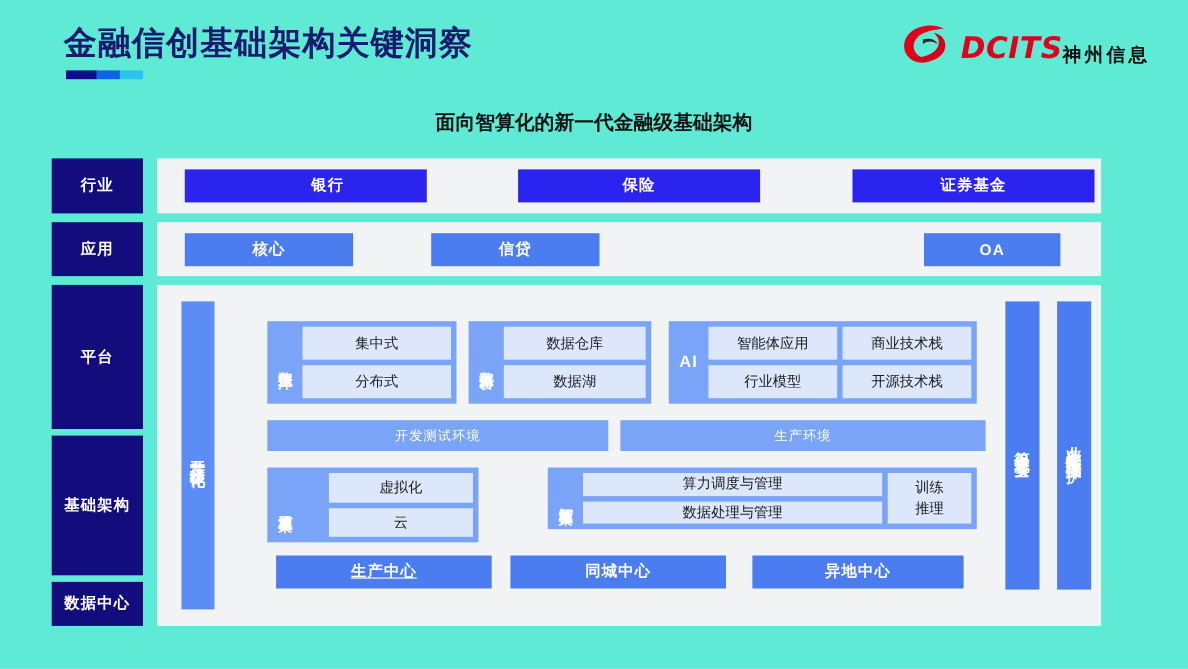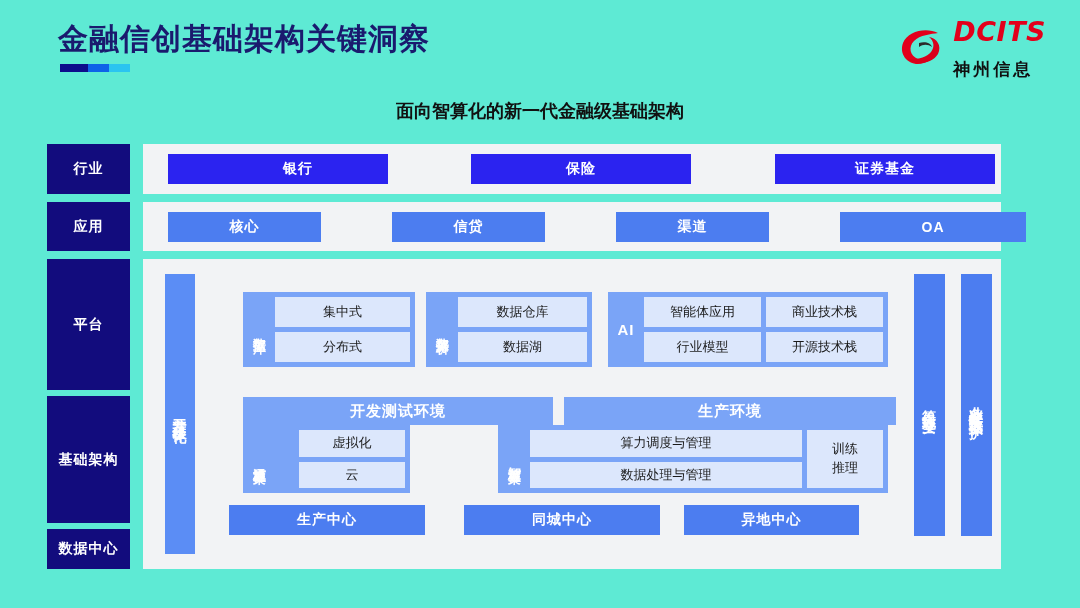--- a/index.html
+++ b/index.html
@@ -23,21 +23,21 @@
   
   .title{position:absolute;left:58px;top:19px;font-size:30px;font-weight:bold;color:#1A1A6E;letter-spacing:1px;}
   .title-underline{position:absolute;left:60px;top:64px;width:70px;height:8px;display:flex;}
   .title-underline i{display:block;height:100%;}
   .tu1{width:30px;background:#0D0D8C;}
   .tu2{width:22px;background:#0E63E8;}
   .tu3{width:22px;background:#2BC4F0;}
 
   .logo{position:absolute;right:34px;top:18px;display:flex;align-items:center;gap:9px;}
   .logo-mark{width:46px;height:46px;position:relative;}
-  .logo-text{display:flex;flex-direction:column;line-height:1;}
+  .logo-text{display:flex;flex-direction:row;line-height:1;align-items:flex-end;}
   .logo-en{font-size:27px;font-weight:bold;color:#E3001B;letter-spacing:.5px;font-family:"DejaVu Sans",sans-serif;font-style:italic;}
   .logo-cn{font-size:17px;font-weight:bold;color:#101010;letter-spacing:3px;margin-top:16px;}
 
   .subtitle{position:absolute;left:0;right:0;top:99px;text-align:center;font-size:18px;font-weight:bold;color:#111;}
 
   
   .lbl{position:absolute;left:47px;width:83px;background:#120C7D;color:#fff;
        display:flex;align-items:center;justify-content:center;font-weight:bold;font-size:14px;letter-spacing:1px;}
   #lbl-industry{top:144px;height:50px;}
   #lbl-application{top:202px;height:49px;}
@@ -57,21 +57,21 @@
 
   .ind{background:#2B23F0;height:30px;top:10px;}
   #ind-0{left:25px;width:220px;padding-left:40px;}
   #ind-1{left:328px;width:220px;}
   #ind-2{left:632px;width:220px;}
 
   .app{background:#4C7DF0;height:30px;top:10px;}
   #app-0{left:25px;width:153px;}
   #app-1{left:249px;width:153px;}
   #app-2{left:473px;width:153px;}
-  #app-3{left:697px;width:186px;}
+  #app-3{left:697px;width:124px;}
 
   
   #devops{position:absolute;left:22px;top:15px;width:30px;height:280px;background:#5B8DF5;
           color:#fff;font-weight:bold;font-size:14px;letter-spacing:2px;
           display:flex;align-items:center;justify-content:center;writing-mode:vertical-rl;text-orientation:upright;}
 
   
   .group{position:absolute;background:#7AA4F7;display:flex;align-items:stretch;box-sizing:border-box;padding:5px;gap:5px;}
   .group-title{writing-mode:vertical-rl;text-orientation:upright;color:#fff;font-weight:bold;font-size:13px;
                display:flex;align-items:center;justify-content:center;min-width:22px;letter-spacing:1px;}
@@ -79,36 +79,36 @@
   .group-cells{display:flex;flex-direction:column;gap:5px;flex:1;border-radius:24px;}
   .group-row{display:flex;gap:5px;flex:1;}
   .cell{background:#DCE7FC;color:#1A1A1A;font-size:13px;font-weight:normal;
         display:flex;align-items:center;justify-content:center;flex:1;}
 
   #grp-db{left:100px;top:33px;width:172px;height:75px;}
   #grp-da{left:283px;top:33px;width:166px;height:75px;}
   #grp-ai{left:465px;top:33px;width:280px;height:75px;}
 
   
-  .envbar{position:absolute;background:#7AA4F7;color:#fff;font-weight:bold;font-size:15px;
-          display:flex;align-items:center;justify-content:center;height:28px;letter-spacing:1px;margin-top:15px;}
+  .envbar{position:absolute;background:#7AA4F7;color:#fff;font-weight:normal;font-size:12px;
+          display:flex;align-items:center;justify-content:center;height:28px;letter-spacing:1px;}
   #env-0{left:100px;top:123px;width:310px;}
   #env-1{left:421px;top:123px;width:332px;}
 
-  #grp-gen{left:100px;top:166px;width:167px;height:68px;gap:29px;}
-  #grp-ai-comp{left:355px;top:166px;width:390px;height:68px;}
+  #grp-gen{left:100px;top:166px;width:192px;height:68px;gap:29px;}
+  #grp-ai-comp{left:355px;top:166px;width:390px;height:56px;}
   .side-cell{background:#DCE7FC;color:#1A1A1A;font-size:13px;width:76px;
              display:flex;flex-direction:column;align-items:center;justify-content:center;line-height:1.45;}
 
   
   .dc{position:absolute;background:#4C7DF0;color:#fff;font-weight:bold;font-size:14px;
       display:flex;align-items:center;justify-content:center;height:30px;letter-spacing:1px;top:246px;}
-  #dc-0{left:86px;width:196px;}
+  #dc-0{left:108px;width:196px;text-decoration:underline;}
   #dc-1{left:321px;width:196px;}
-  #dc-2{left:541px;width:175px;}
+  #dc-2{left:541px;width:192px;}
 
   
   .vbar{position:absolute;background:#4C7DF0;color:#fff;font-weight:bold;font-size:14px;
         writing-mode:vertical-rl;text-orientation:upright;letter-spacing:2px;
         display:flex;align-items:center;justify-content:center;}
   #vbar-0{left:771px;top:15px;width:31px;height:262px;}
   #vbar-1{left:818px;top:15px;width:31px;height:262px;}
 </style>
 </head>
 <body>
@@ -154,21 +154,20 @@
 
   <div class="panel" id="panel-industry">
     <div class="box ind" id="ind-0">银行</div>
     <div class="box ind" id="ind-1">保险</div>
     <div class="box ind" id="ind-2">证券基金</div>
   </div>
 
   <div class="panel" id="panel-application">
     <div class="box app" id="app-0">核心</div>
     <div class="box app" id="app-1">信贷</div>
-    <div class="box app" id="app-2">渠道</div>
     <div class="box app" id="app-3">OA</div>
   </div>
 
   <div class="panel" id="panel-main">
 
     <div id="devops">开发运维一体化</div>
 
     <div class="group" id="grp-db">
       <div class="group-title">数据库</div>
       <div class="group-cells">

